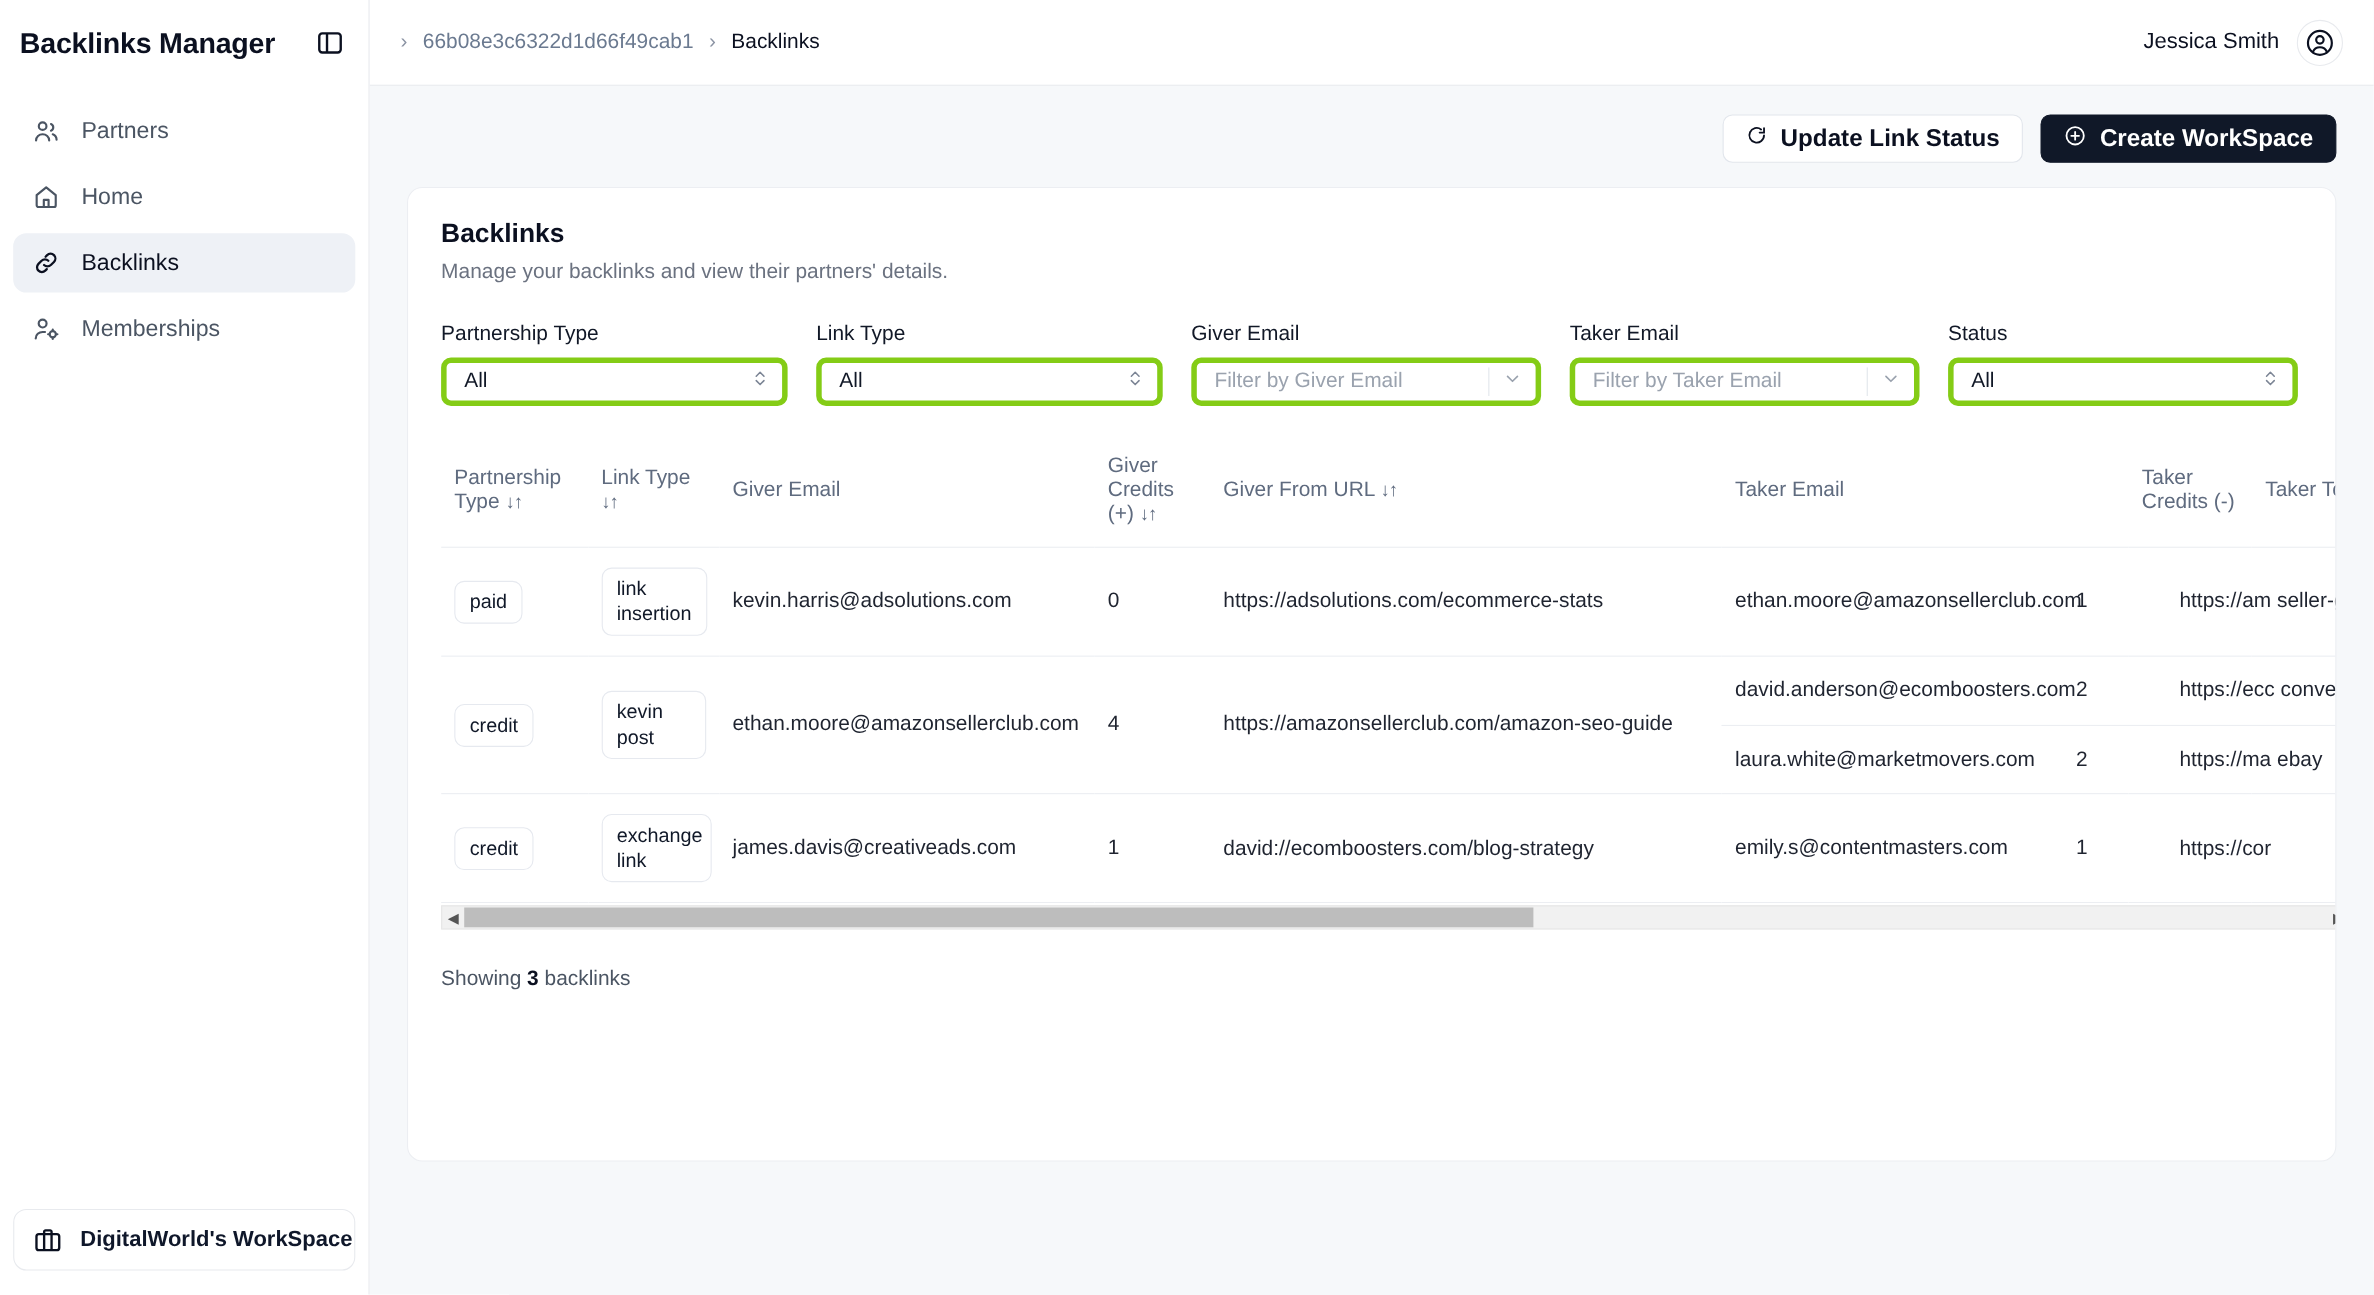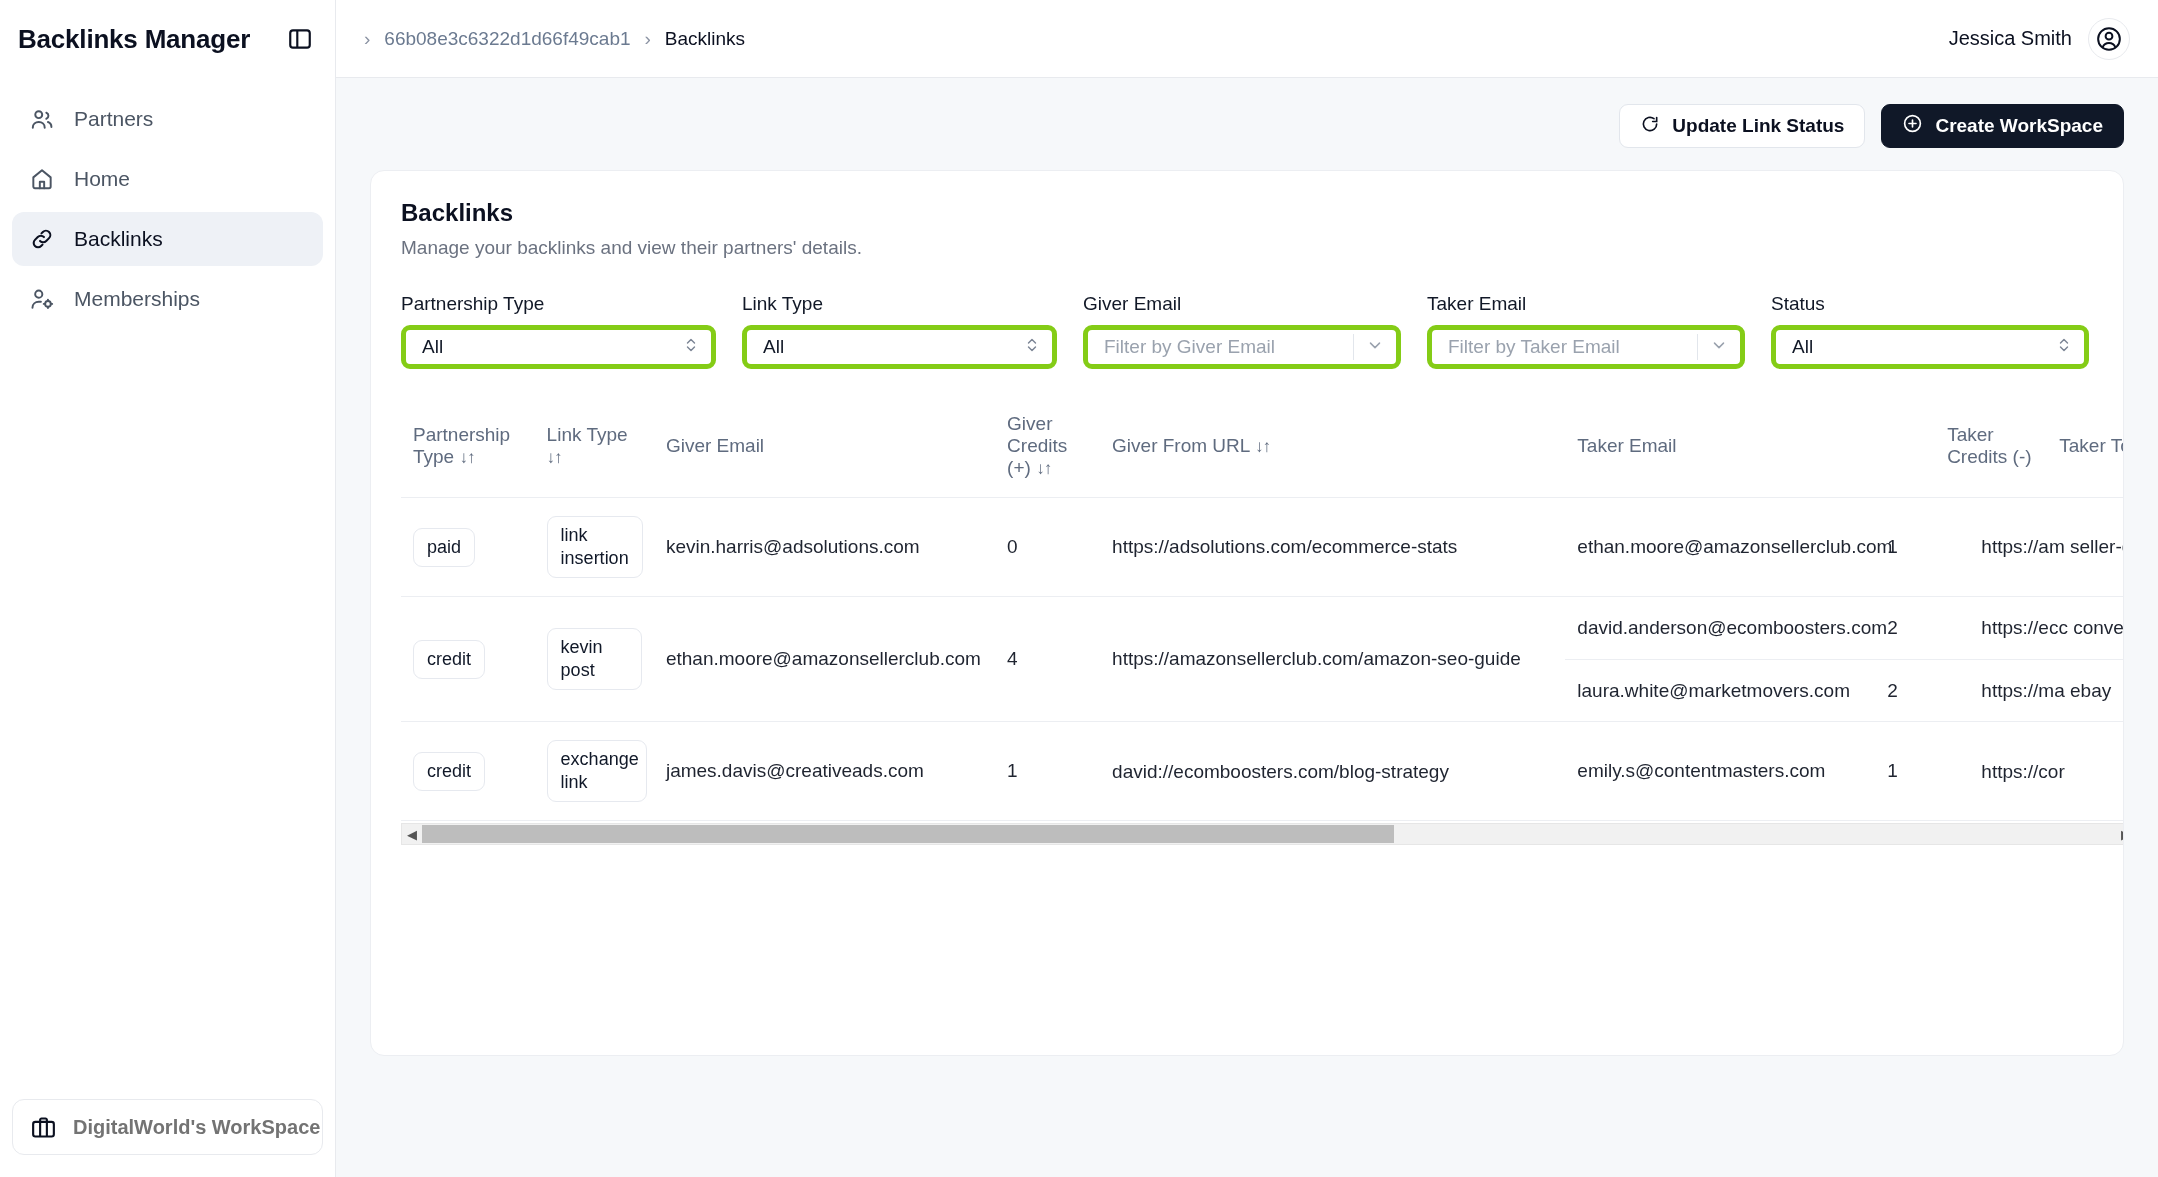--- a/index.html
+++ b/index.html
@@ -43,21 +43,21 @@
   .nav-item.active svg { stroke: #0b1020; }
   .nav-icon { width: 28px; height: 28px; display: flex; align-items: center; justify-content: center; flex: 0 0 28px; }
 
   .sb-foot { margin-top: auto; padding: 14px 12px 22px 12px; }
   .workspace {
     display: flex; align-items: center; gap: 16px;
     height: 56px; padding: 0 16px;
     border: 1px solid #e8eaee; border-radius: 12px;
     background: #fff; cursor: pointer;
   }
-  .workspace .ws-label { font-size: 20px; font-weight: 700; color: #737373; white-space: nowrap; }
+  .workspace .ws-label { font-size: 20px; font-weight: 700; color: #0f172a; white-space: nowrap; }
 
   
   .main { flex: 1 1 auto; display: flex; flex-direction: column; min-width: 0; background: #f6f8fa; }
   .topbar {
     height: 78px; background: #ffffff; border-bottom: 1px solid #e8eaee;
     display: flex; align-items: center; padding: 0 28px 0 28px;
     flex: 0 0 78px;
   }
   .crumbs { display: flex; align-items: center; gap: 14px; }
   .crumb-sep { color: #8b93a3; font-size: 19px; line-height: 1; }
@@ -69,21 +69,21 @@
     width: 42px; height: 42px; border-radius: 50%;
     border: 1px solid #e8eaee; background: #fff;
     display: flex; align-items: center; justify-content: center;
   }
 
   .content { flex: 1 1 auto; padding: 26px 34px 0 34px; overflow: hidden; }
   .actions { display: flex; justify-content: flex-end; gap: 16px; margin-bottom: 22px; }
   .btn {
     display: inline-flex; align-items: center; gap: 12px;
     height: 44px; padding: 0 20px; border-radius: 9px;
-    font-size: 19px; font-weight: 600; cursor: pointer; white-space: nowrap;
+    font-size: 22px; font-weight: 600; cursor: pointer; white-space: nowrap;
   }
   .btn-outline { background: #fff; border: 1px solid #e2e6ec; color: #0b1020; }
   .btn-dark { background: #101828; border: 1px solid #101828; color: #ffffff; }
 
   .card {
     background: #ffffff; border: 1px solid #eceef2; border-radius: 14px;
     padding: 28px 30px 26px 30px;
     height: 886px; overflow: hidden;
   }
   .card-title { font-size: 24px; font-weight: 700; color: #0b1020; }
@@ -459,16 +459,19 @@
             </tbody>
           </table>
         </div>
 
         <div class="hscroll">
           <span class="hs-arrow">◀</span>
           <span class="hs-thumb"></span>
           <span class="hs-arrow right">▶</span>
         </div>
 
+        <div class="showing">
+          <span>Showing </span><b>3</b><span> backlinks</span>
+        </div>
       </div>
     </div>
   </section>
 </div>
 
 </body></html>

